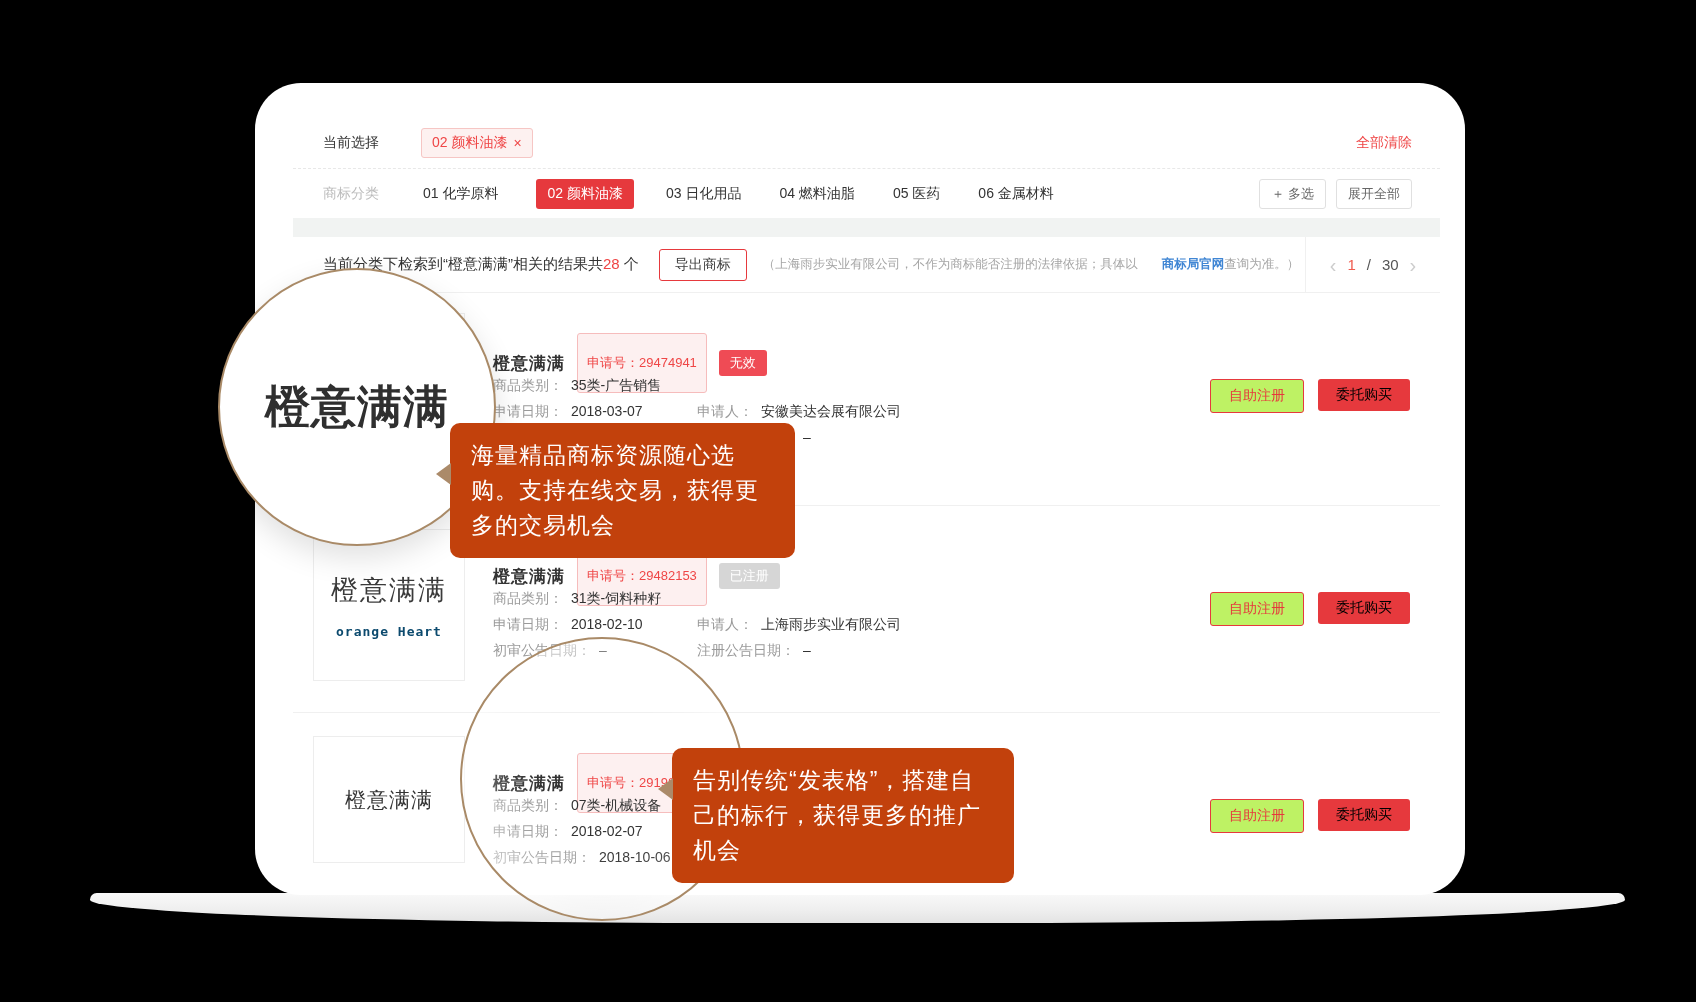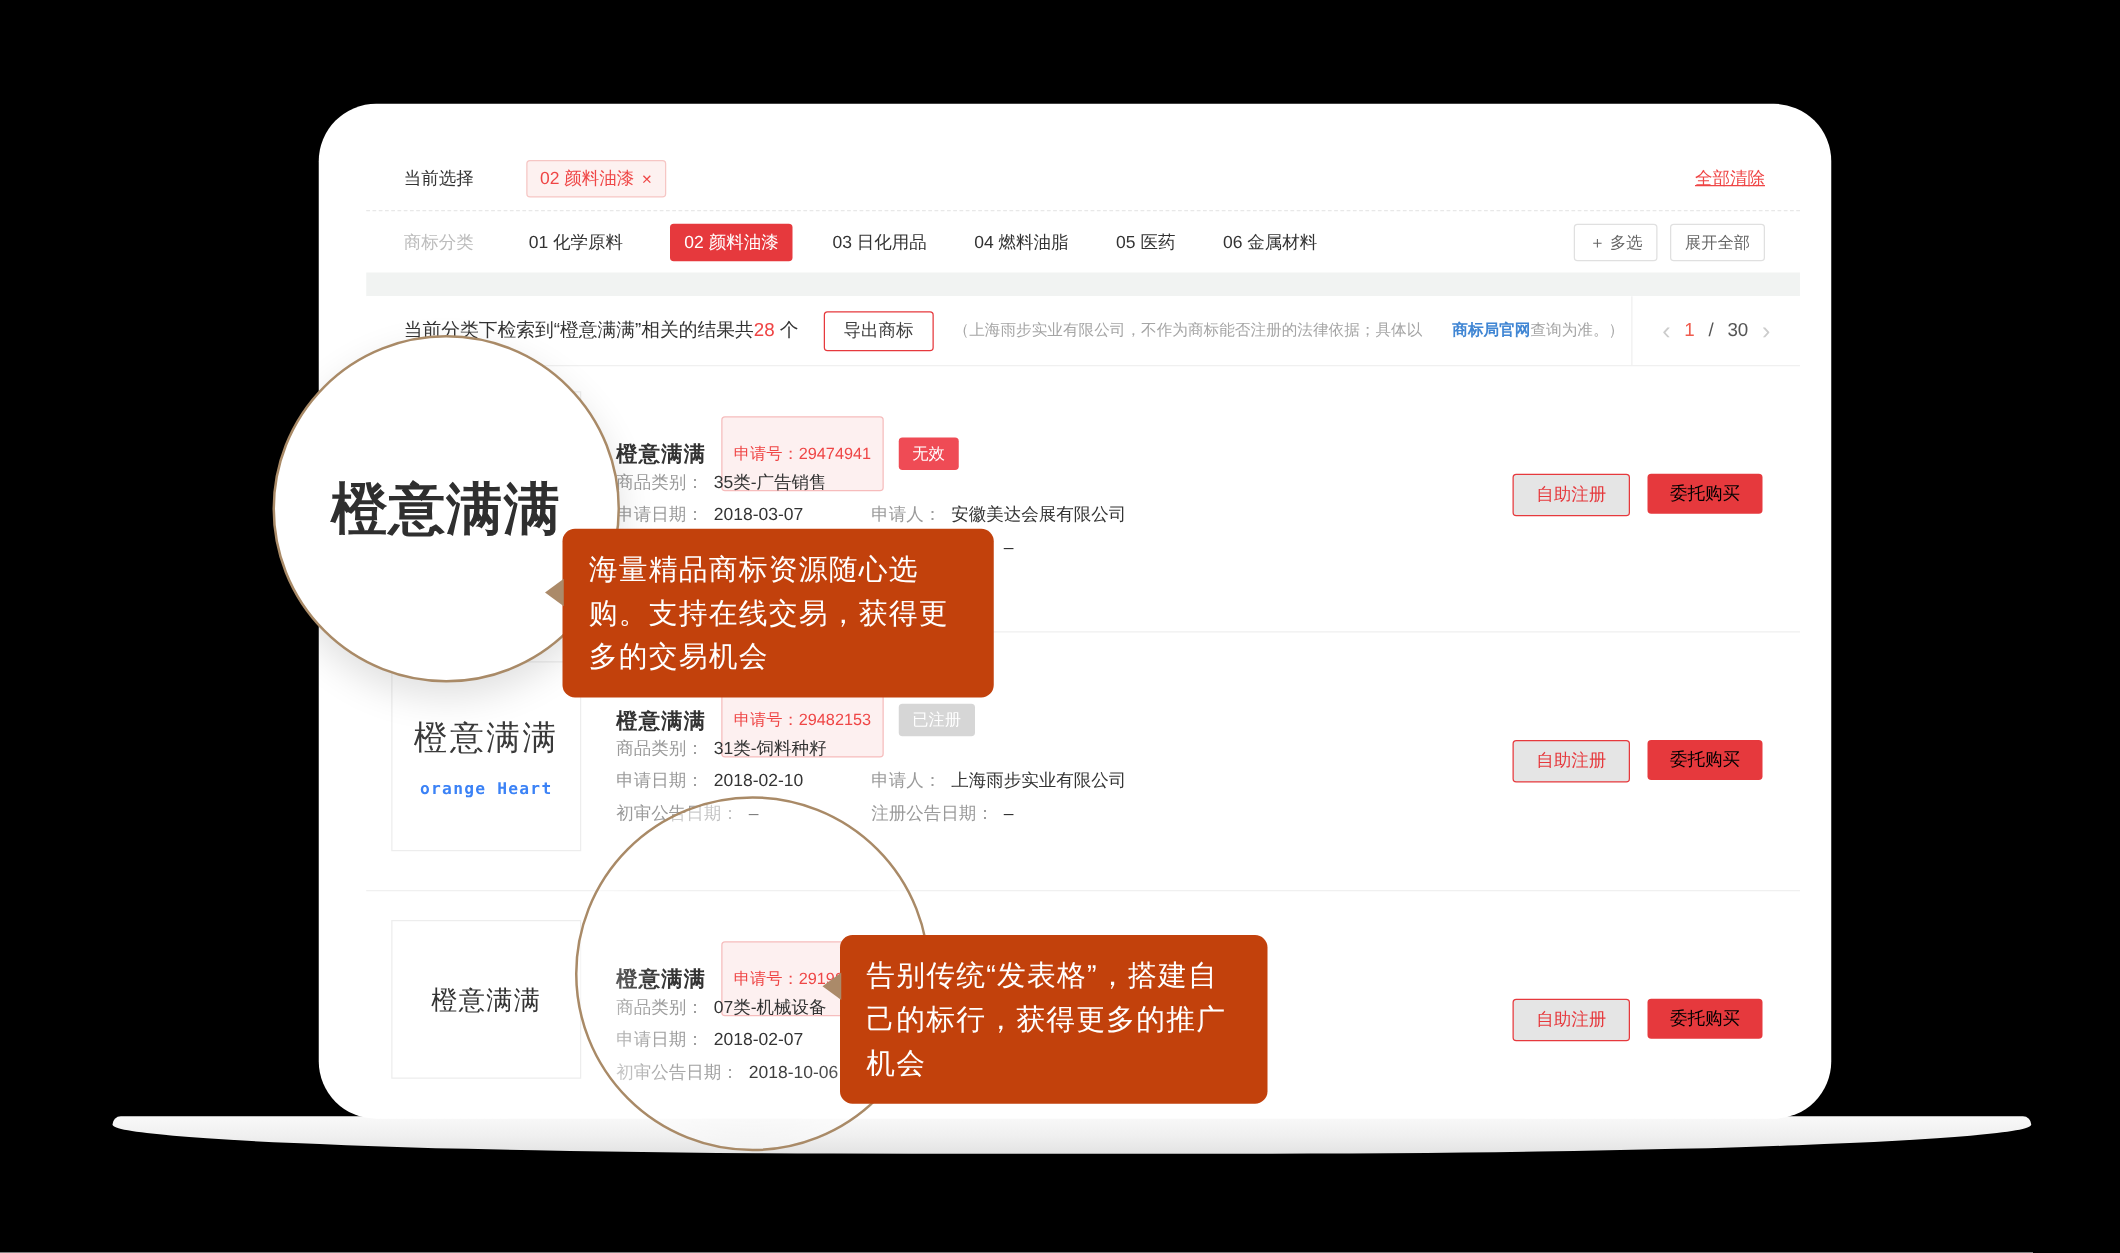--- a/index.html
+++ b/index.html
@@ -22,21 +22,21 @@
   
   .filter-card { position:absolute; left:38px; top:35px; width:1147px; height:100px; background:#fff; }
   .filter-rowA { height:50px; display:flex; align-items:center; padding-left:30px; border-bottom:1px dashed #e8e8e8;text-align:right; }
   .lbl-dark { font-size:14px; color:#333; }
   .sel-tag {
     margin-left:42px; display:inline-flex; align-items:center; gap:6px;
     border:1px solid #f6c6c4; background:#fdf1f0; color:#ef4646;
     font-size:14px; padding:5px 10px; border-radius:3px; cursor:pointer;
   }
   .sel-tag .x { font-size:14px; line-height:1; }
-  .clear-all { margin-left:auto; margin-right:28px; color:#ef4646; font-size:14px; cursor:pointer;text-decoration:underline; }
+  .clear-all { margin-left:auto; margin-right:28px; color:#ef4646; font-size:14px; cursor:pointer; }
   .filter-rowB { height:49px; display:flex; align-items:center; padding-left:30px; }
   .lbl-gray { font-size:14px; color:#bcbcbc; margin-right:44px; }
   .cat { font-size:14px; color:#333; margin-right:38px; cursor:pointer; white-space:nowrap; }
   .cat--active { background:#e6393d; color:#fff; padding:6px 11px; border-radius:3px; margin-right:32px; }
   .rowB-spacer { flex:1; }
   .ghost-btn {
     border:1px solid #e0e0e0; background:#fff; color:#666; font-size:13px;
     padding:5px 11px; border-radius:3px; margin-right:10px; cursor:pointer;
     font-family:inherit;
   }
@@ -64,21 +64,21 @@
   .row--1 { height:212px; }
   .row--2 { height:206px; }
   .row--3 { height:158px; }
   .tm-image {
     position:absolute; left:20px; width:150px; border:1px solid #ededed; background:#fff;
     display:flex; flex-direction:column; align-items:center; justify-content:center; text-align:center;
   }
   .tm-image--r1 { top:20px; height:150px; font-size:24px; color:#333; }
   .tm-image--r2 { top:23px; height:150px; }
   .tm-image--r2 .img-main { font-family:"DejaVu Serif","Liberation Serif",serif; font-size:27px; color:#3a3a3a; letter-spacing:2px; }
-  .tm-image--r2 .img-sub { font-family:"DejaVu Sans Mono","Liberation Mono",monospace; font-size:13px; font-weight:bold; color:#3b82f6; margin-top:16px; letter-spacing:1px; }
+  .tm-image--r2 .img-sub { font-family:"DejaVu Sans Mono","Liberation Mono",monospace; font-size:13px; font-weight:bold; color:#0c4a6e; margin-top:16px; letter-spacing:1px; }
   .tm-image--r3 { top:23px; height:125px; font-size:21px; color:#333; letter-spacing:1px; }
   .img-sub:empty { display:none; }
   .name-line { position:absolute; left:200px; top:40px; display:flex; align-items:center; gap:12px; }
   .tm-name { font-size:17px; font-weight:bold; color:#333; letter-spacing:1px; white-space:nowrap; }
   .appno-tag {
     border:1px solid #f6bcbc; background:#fdf0f0; color:#ef4646;
     font-size:13px; padding:20px 9px; border-radius:3px; white-space:nowrap;
   }
   .badge { font-size:13px; color:#fff; padding:4px 11px; border-radius:3px; white-space:nowrap; }
   .badge--invalid { background:#ef4b55; }
@@ -88,21 +88,21 @@
   .fcol1 { left:200px; }
   .fcol2 { left:404px; }
   .ftop2 { top:84px; }
   .ftop3 { top:110px; }
   .ftop4 { top:136px; }
   .f-label { color:#9a9a9a; margin-right:8px; }
   .row-actions { position:absolute; right:30px; top:86px; display:flex; gap:14px; }
   .btn-outline, .btn-solid {
     width:80px; height:30px; border-radius:3px; font-size:14px; cursor:pointer; font-family:inherit;
   }
-  .btn-outline { border:1px solid #e6393d; color:#e6393d; background:#e5e5e5; }
+  .btn-outline { border:1px solid #e6393d; color:#e6393d; background:#bef264; }
   .btn-solid { border:none; background:#e6393d; color:#000000; }
   
   .magnifier-1 {
     position:absolute; left:218px; top:268px; width:274px; height:274px; border-radius:50%;
     background:#fff; border:2px solid #a98a67; z-index:5;
     display:flex; align-items:center; justify-content:center;
     font-size:45px; font-weight:bold; color:#2f2f2f; letter-spacing:1px;
     box-shadow:0 12px 30px rgba(0,0,0,.12);
   }
   .magnifier-2 {

